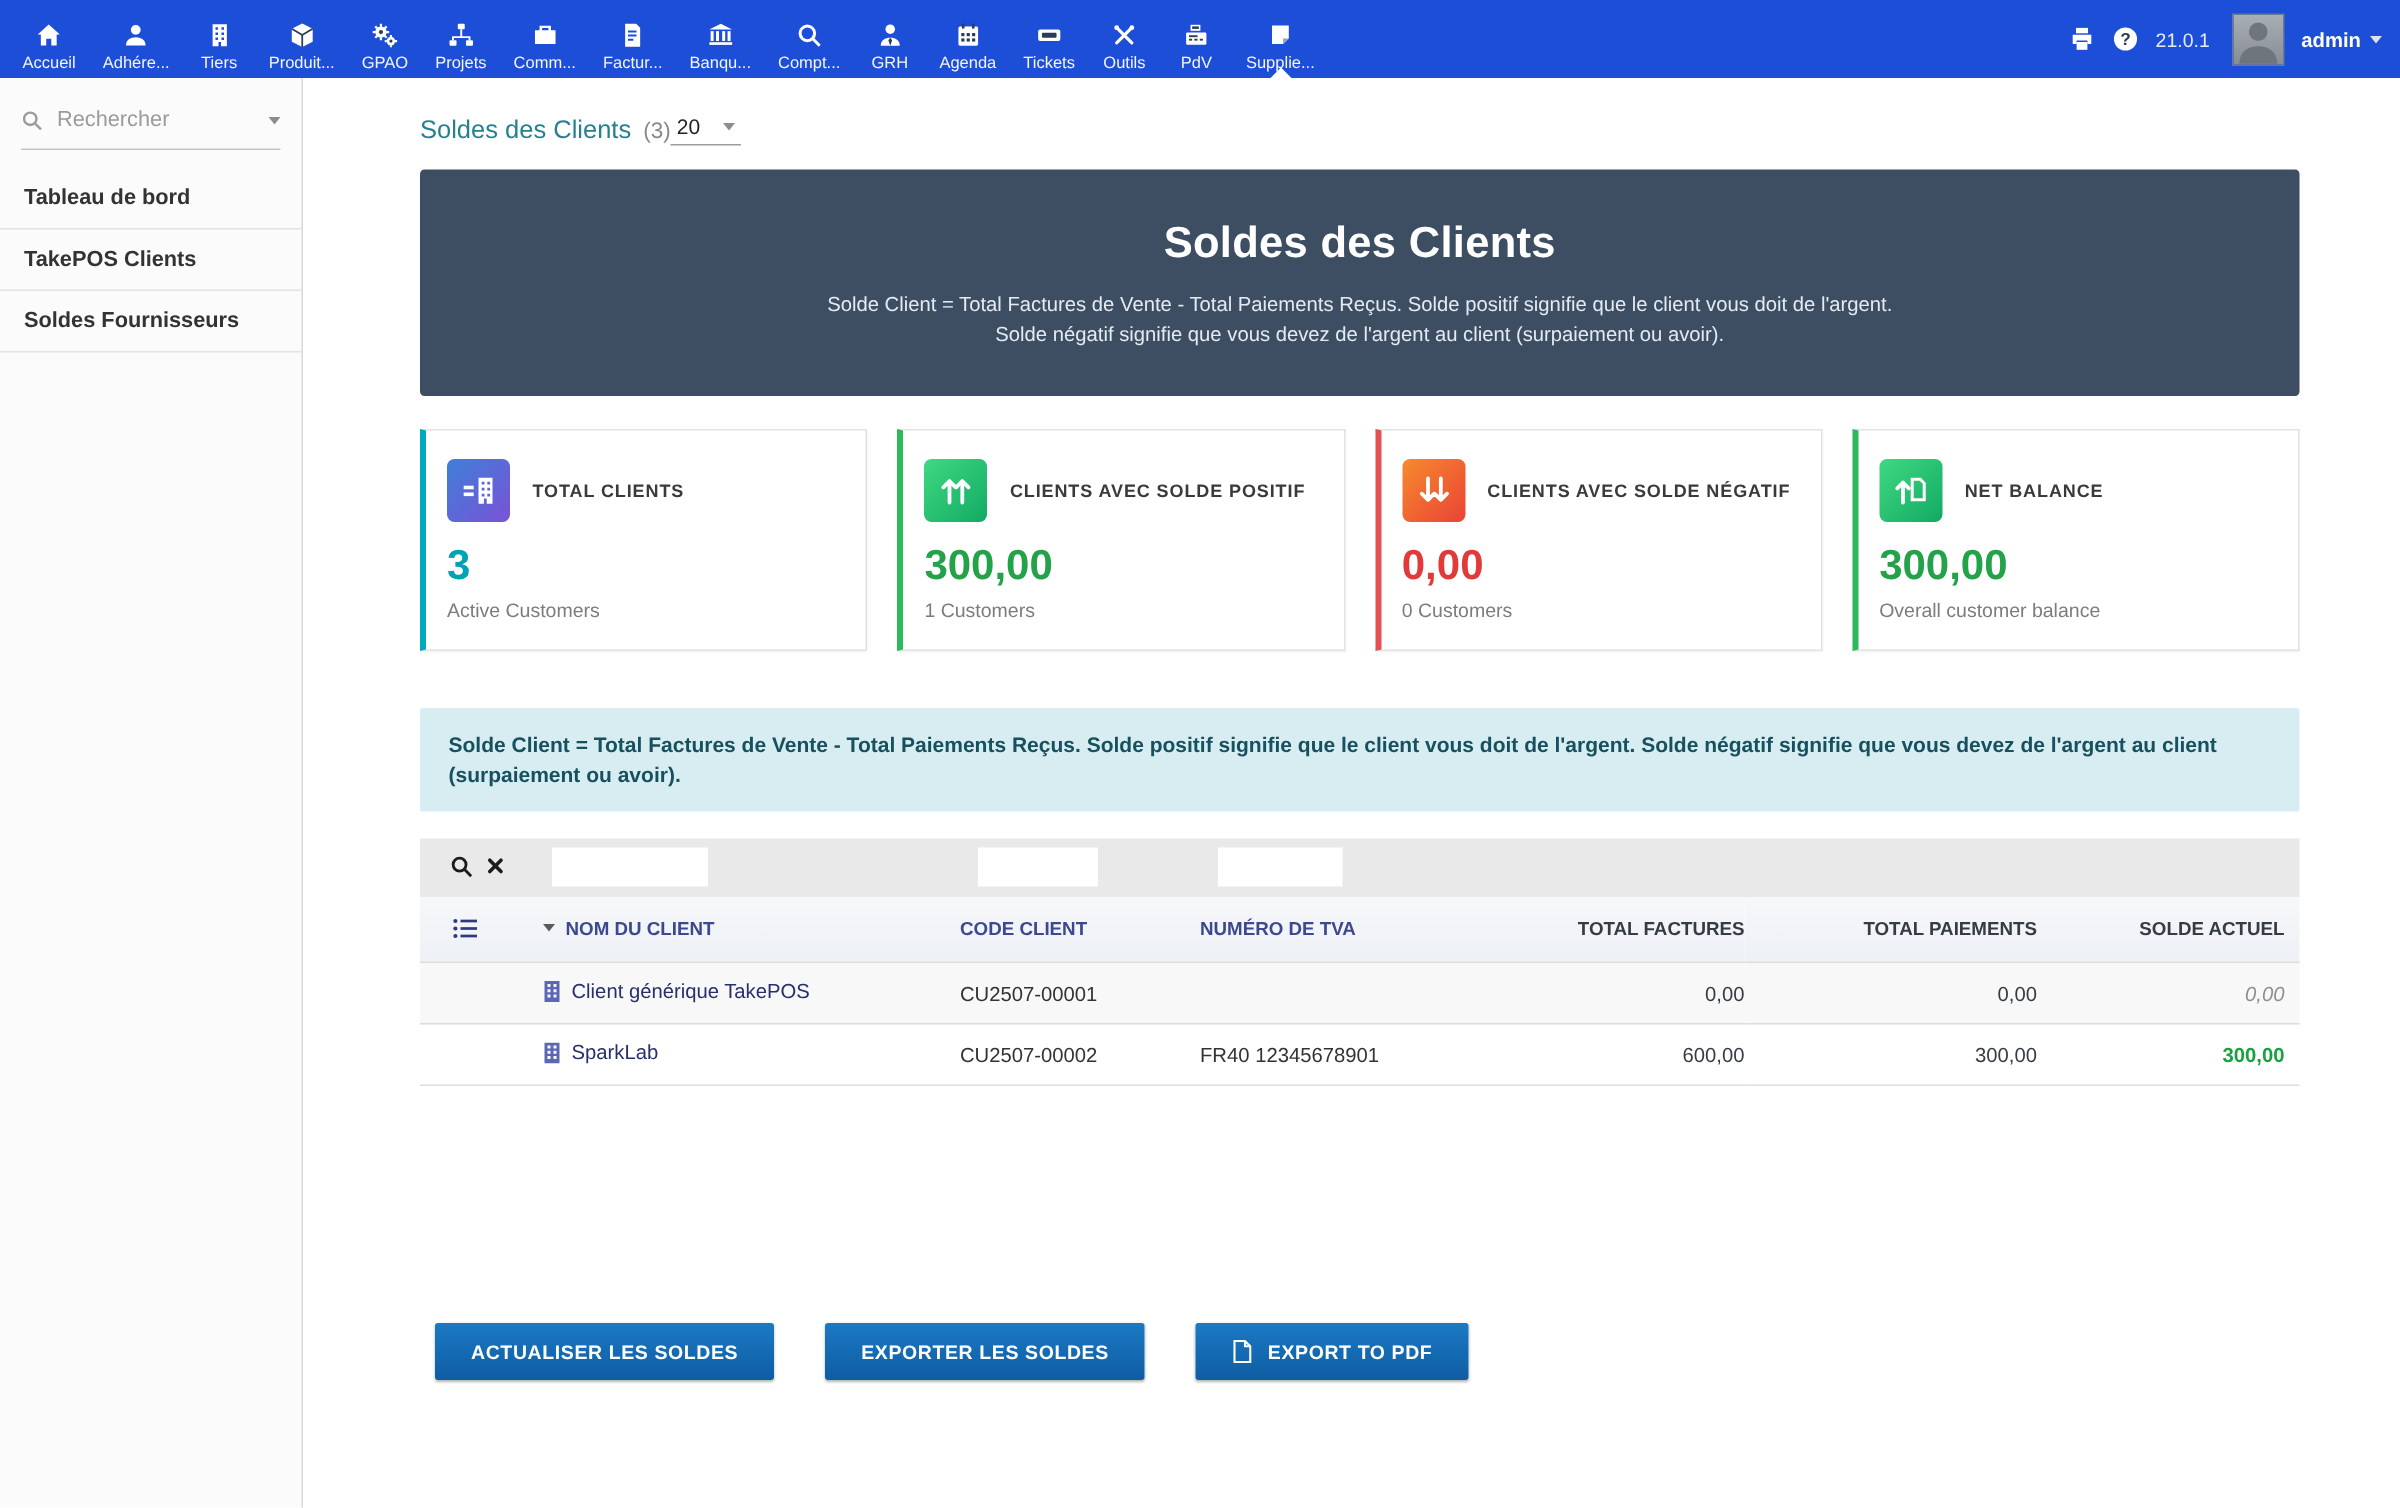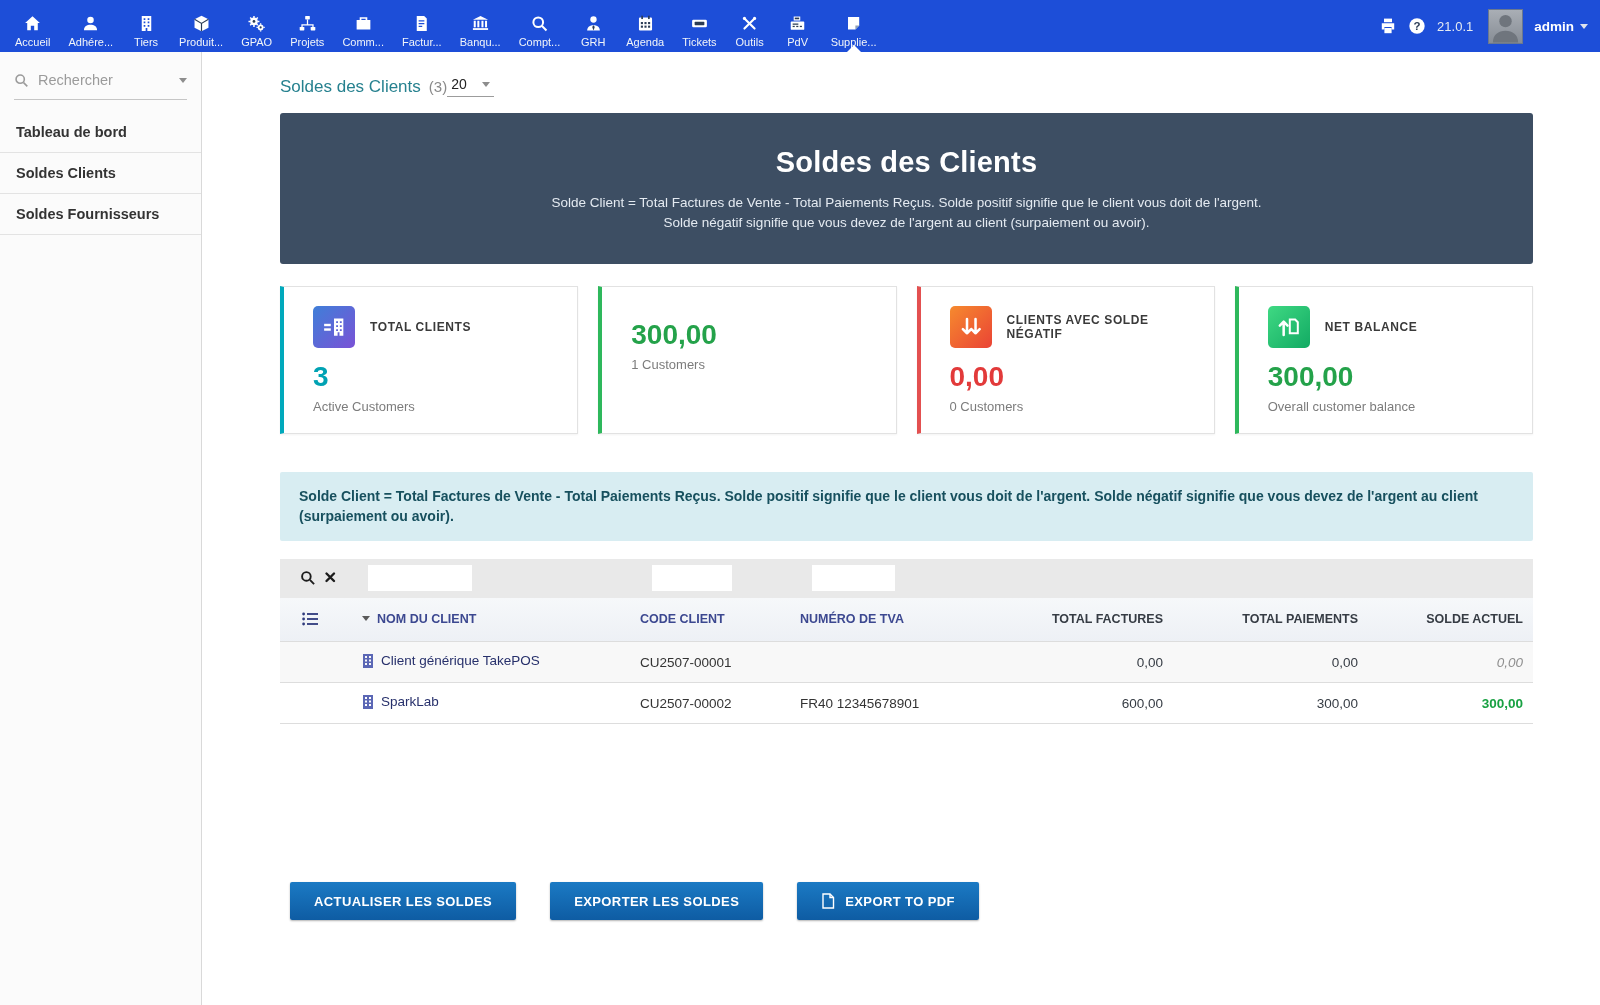--- a/index.html
+++ b/index.html
@@ -53,21 +53,21 @@
   .pagesize .caret-down { border-top-color:#8d8d8d; }
 
   .hero { margin-top:16px; background:#3d4e63; border-radius:3px; text-align:center;
     color:#fff; padding:33px 30px 32px; }
   .hero h1 { font-size:29px; font-weight:bold; letter-spacing:.2px; }
   .hero p { font-size:13.5px; color:#e4eaf1; line-height:1.45; }
   .hero p:first-of-type { margin-top:14px; }
 
   .cards { margin-top:22px; display:grid; grid-template-columns:repeat(4,1fr); gap:20px; }
   .card { background:#fff; border:1px solid #e2e2e2; border-left:4px solid #999;
-    box-shadow:0 1px 2px rgba(0,0,0,.05); padding:19px 29px 16px; height:148px; }
+    box-shadow:0 1px 2px rgba(0,0,0,.05); padding:19px 14px 16px; height:148px; }
   .card-top { display:flex; align-items:center; gap:15px; }
   .card-ico { width:42px; height:42px; border-radius:5px; flex:none;
     display:flex; align-items:center; justify-content:center; }
   .card-ico svg { width:24px; height:24px; }
   .card-label { font-size:12px; font-weight:bold; color:#3a3a3a; letter-spacing:.6px; }
   .card-value { font-size:28px; font-weight:bold; margin-top:13px; }
   .card-sub { font-size:13px; color:#7c7c7c; margin-top:6px; }
 
   .infobox { margin-top:38px; background:#d8edf2; border-radius:2px; padding:14px 19px;
     font-size:14px; font-weight:bold; color:#17505e; line-height:1.45; }
@@ -304,21 +304,21 @@
   <div class="search-row">
     <svg viewBox="0 0 16 16" fill="none" stroke="#9b9b9b" stroke-width="1.7">
         <circle cx="6.6" cy="6.6" r="4.4"></circle>
         <path d="m10.2 10.2 4 4"></path>
       </svg>
     <input type="text" placeholder="Rechercher" style="">
     <span class="search-caret"></span>
   </div>
   <ul class="side-menu">
     <li>Tableau de bord</li>
-    <li>Soldes Clients</li>
+    <li>TakePOS Clients</li>
     <li>Soldes Fournisseurs</li>
   </ul>
 </div>
 
 <div class="main">
 
   <div class="crumb-row">
     <div>
       <span class="crumb">Soldes des Clients</span><span class="crumb-count">(3)</span>
     </div>
@@ -345,20 +345,28 @@
               <path fill-rule="evenodd" d="M9 2.6h7v13H9ZM10.6 4.6h1.4V6h-1.4Zm2.8 0h1.4V6h-1.4Zm-2.8 3h1.4V9h-1.4Zm2.8 0h1.4V9h-1.4Zm-2.8 3h1.4v1.4h-1.4Zm2.8 0h1.4v1.4h-1.4Zm-1.7 2.4h1.4v2.6h-1.4Z"></path>
             </svg>
           </span>
         <span class="card-label">TOTAL CLIENTS</span>
       </div>
       <div class="card-value" style="color: rgb(0, 162, 179);">3</div>
       <div class="card-sub">Active Customers</div>
     </div>
 
     <div class="card" style="border-left-color: rgb(46, 184, 92);">
+      <div class="card-top">
+        <span class="card-ico" style="background: linear-gradient(135deg, rgb(63, 217, 131), rgb(18, 170, 99));">
+            <svg viewBox="0 0 18 18" fill="none" stroke="#fff" stroke-width="1.9" stroke-linecap="round" stroke-linejoin="round">
+              <path d="M6 15V4.4M2.9 7.4 6 4.3l3.1 3.1M12.4 15V4.4M9.3 7.4l3.1-3.1 3.1 3.1"></path>
+            </svg>
+          </span>
+        <span class="card-label">CLIENTS AVEC SOLDE POSITIF</span>
+      </div>
       <div class="card-value" style="color: rgb(36, 162, 74);">300,00</div>
       <div class="card-sub">1 Customers</div>
     </div>
 
     <div class="card" style="border-left-color: rgb(227, 80, 80);">
       <div class="card-top">
         <span class="card-ico" style="background: linear-gradient(135deg, rgb(246, 138, 46), rgb(234, 67, 53));">
             <svg viewBox="0 0 18 18" fill="none" stroke="#fff" stroke-width="1.9" stroke-linecap="round" stroke-linejoin="round">
               <path d="M6 3v10.6M2.9 10.6 6 13.7l3.1-3.1M12.4 3v10.6M9.3 10.6l3.1 3.1 3.1-3.1"></path>
             </svg>

